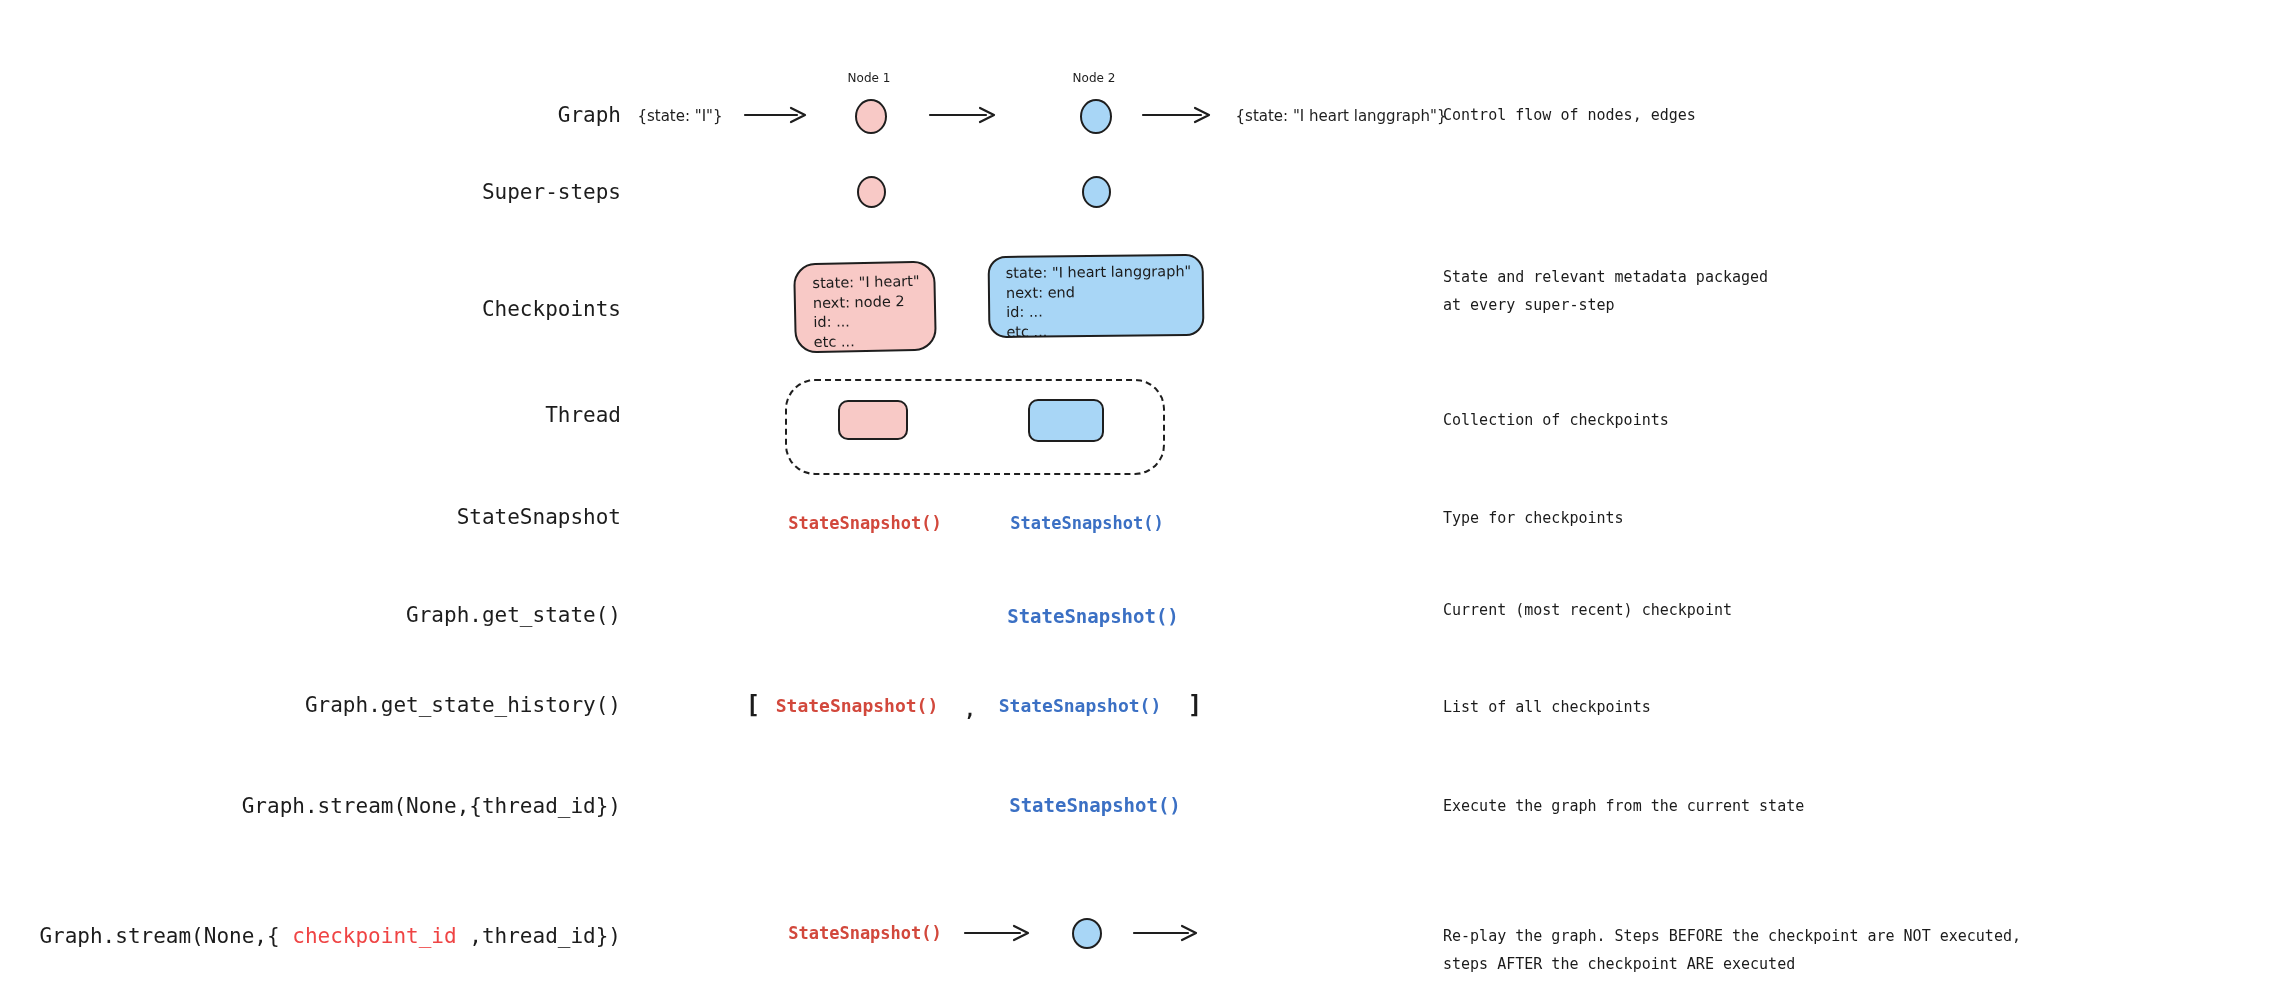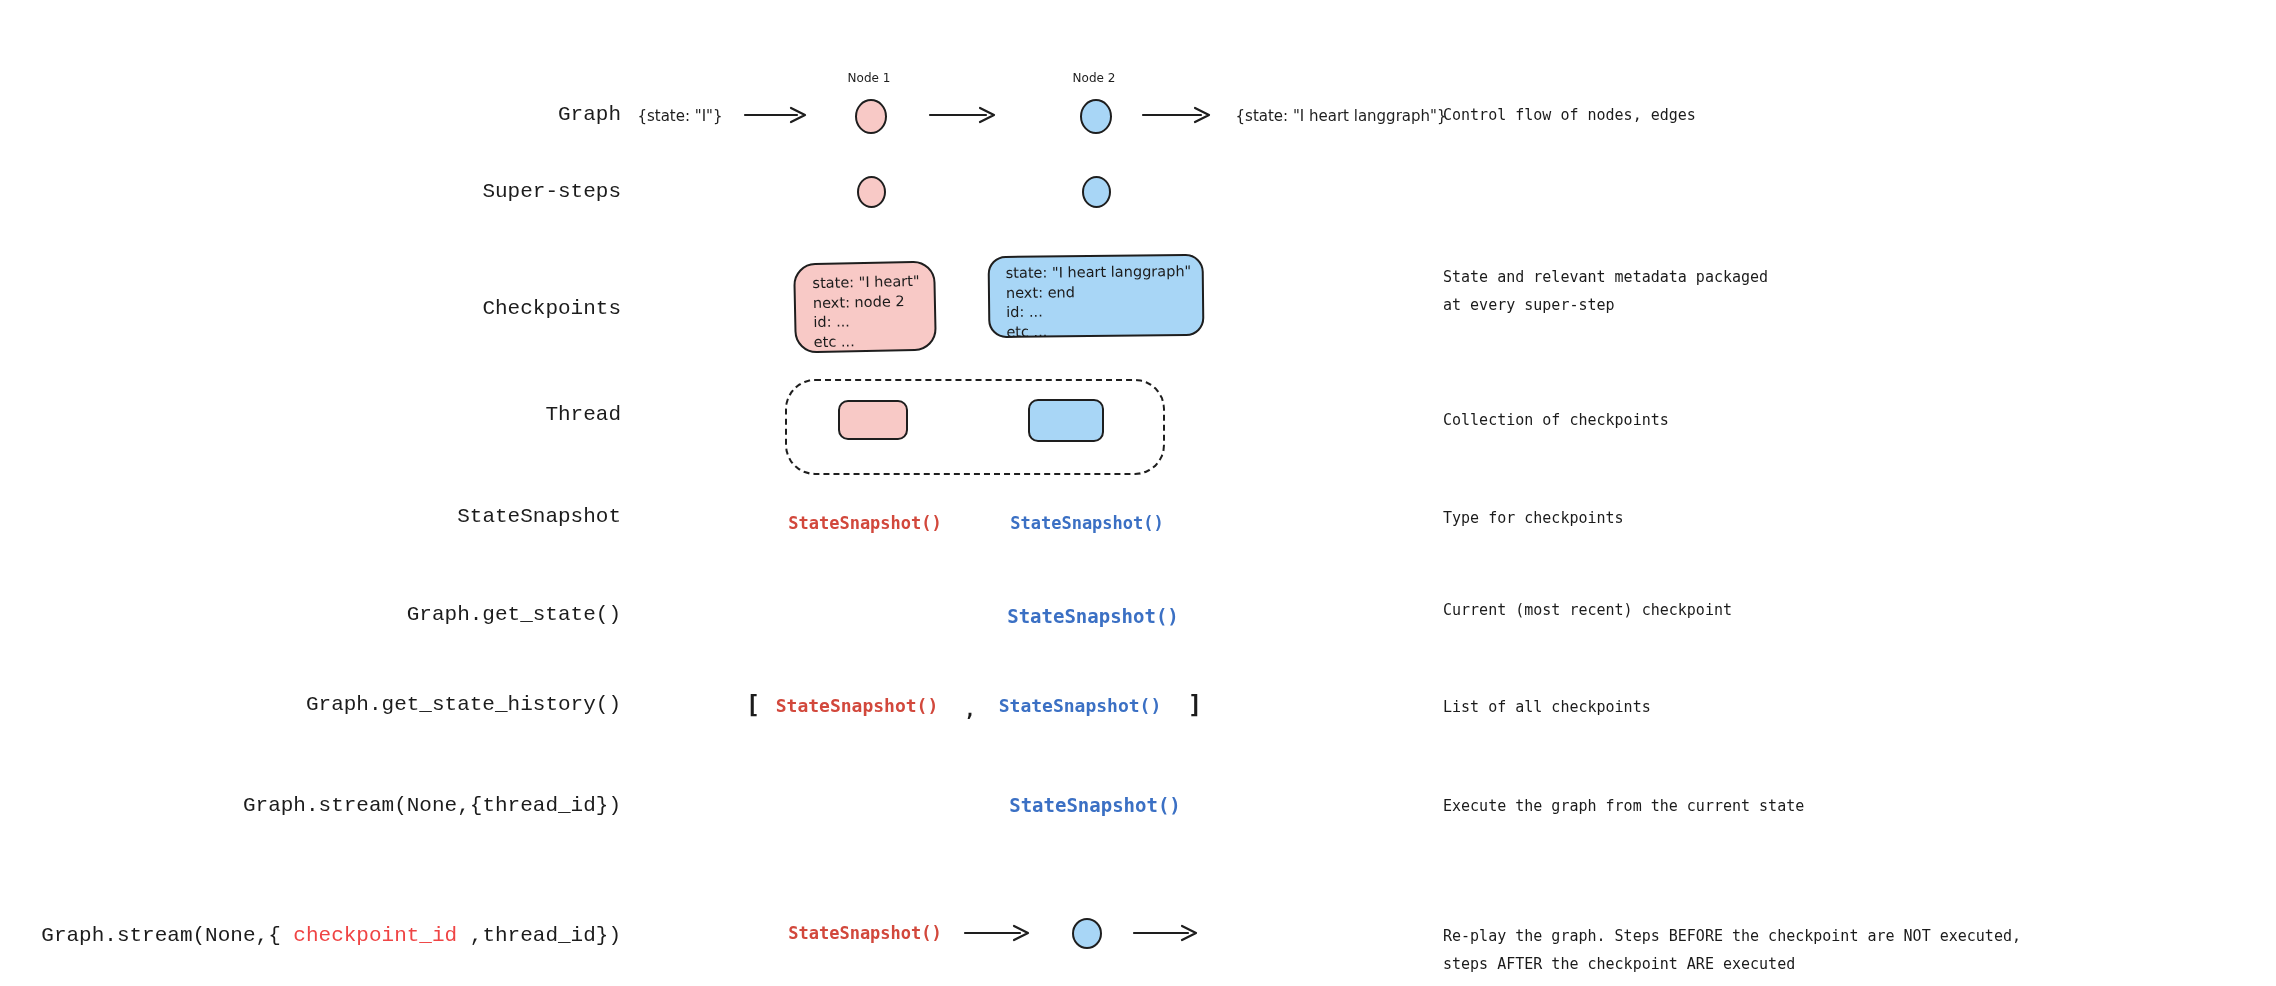--- a/index.html
+++ b/index.html
@@ -2,21 +2,21 @@
 <html><head>
 <meta charset="utf-8">
 <style>
   html,body { margin:0; padding:0; background:#ffffff; }
   .canvas {
     position:relative; width:2276px; height:986px; background:#ffffff;
     font-family:"DejaVu Sans Mono", monospace; color:#1c1c1c; overflow:hidden;
   }
   .rlabel {
     position:absolute; left:0; width:621px; text-align:right;
-    font-size:21px; line-height:26px; white-space:pre;font-family:Liberation Mono, monospace;
+    font-size:21px; line-height:26px; white-space:pre;
   }
   .desc {
     position:absolute; left:1443px; font-size:15px; line-height:28px;
     white-space:pre-line; color:#1b1b1b;
   }
   .hand {
     position:absolute; font-family:"DejaVu Sans", sans-serif; font-size:15px;
     color:#1e1e1e; transform:translate(-50%,-50%); white-space:pre;
   }
   .hand.small { font-size:12px; }

